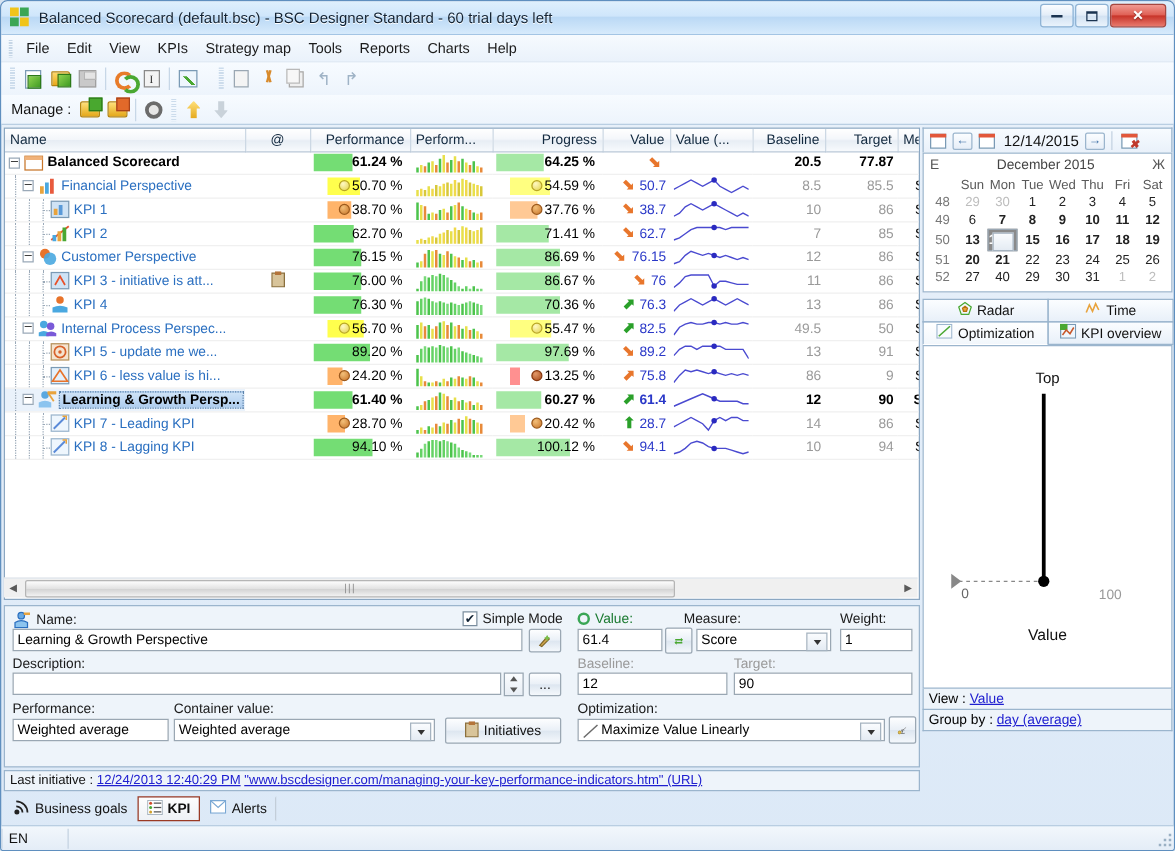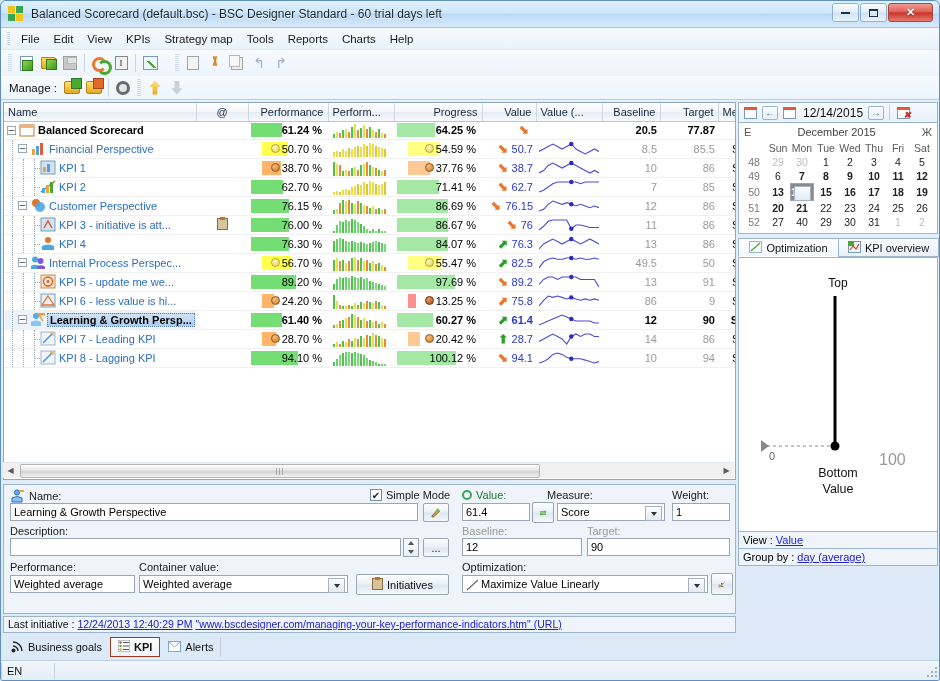--- a/index.html
+++ b/index.html
@@ -823,21 +823,21 @@
                     <span style="height:10px;background:#64d264"></span>
                     <span style="height:11px;background:#7ada7a"></span>
                     <span style="height:10px;background:#4cc44c"></span>
                     <span style="height:9px;background:#64d264"></span>
                     <span style="height:8px;background:#7ada7a"></span>
                   </div>
                 </td>
                 <td>
                   <div class="barcell">
                     <span class="bar" style="left:0px;width:62.43119999999999%;background:#a5e8a5;"></span>
-                    <span class="bartext">84.07 %</span>
+                    <span class="bartext">70.36 %</span>
                   </div>
                 </td>
                 <td style="text-align: right;">
                   <div style="display:flex;align-items:center;justify-content:flex-end;gap:4px;">
                     <span><span class="trend t-up" style="display:inline-block;transform:rotate(-45deg)">➡</span></span>
                     <span class="num">76.3</span>
                   </div>
                 </td>
                 <td><span class="linechart"><svg width="60" height="15" viewBox="0 0 60 15">
                       <path d="M0.0 13.0 L4.6 8.0 L9.2 5.5 L13.8 3.0 L18.5 5.5 L23.1 8.0 L27.7 5.5 L32.3 3.0 L36.9 5.5 L41.5 8.0 L46.2 5.5 L50.8 3.0 L55.4 5.5 L60.0 8.0 " stroke="#4a4ad0" stroke-width="1.1" fill="none"></path>
@@ -1465,20 +1465,39 @@
                 <td class="">30</td>
                 <td class="">31</td>
                 <td class="out">1</td>
                 <td class="out">2</td>
               </tr>
             </tbody>
         </table>
       </div>
 
       <div style="margin-top:5px;">
+        <div class="rtabs">
+          <div class="rtab">
+            <span>
+              <svg width="12" height="12" viewBox="0 0 12 12">
+                  <polygon points="6,1 11,4.5 9,10.5 3,10.5 1,4.5" fill="none" stroke="#4aa832"></polygon>
+                  <polygon points="6,4 8,5.5 7.2,8 4.8,8 4,5.5" fill="#e8a33d" stroke="#b5730f"></polygon>
+                </svg>
+            </span>
+            <span>Radar</span>
+          </div>
+          <div class="rtab">
+            <span>
+              <svg width="13" height="12" viewBox="0 0 13 12">
+                  <path d="M1 9 L3.5 3 L6 8 L8.5 2 L11 7" stroke="#e8a33d" stroke-width="1.3" fill="none"></path>
+                </svg>
+            </span>
+            <span>Time</span>
+          </div>
+        </div>
         <div class="rtabs" style="margin-top:-1px;">
           <div class="rtab active">
             <span>
               <svg width="13" height="12" viewBox="0 0 13 12">
                   <rect x="0.5" y="0.5" width="12" height="11" fill="#f8fbfe" stroke="#9bb5cd"></rect>
                   <path d="M2 10 L11 2" stroke="#4aa832" stroke-width="1.3" fill="none"></path>
                 </svg>
             </span>
             <span>Optimization</span>
           </div>
@@ -1497,22 +1516,21 @@
 
       <div class="chart-box" style="height:275px;margin-top:0;">
         <div style="position:absolute;left:0;right:0;top:18px;text-align:center;font-size:12px;color:#111;">Top</div>
         <svg width="196" height="273" viewBox="0 0 196 273" style="display:block;">
           <line x1="96" y1="38" x2="96" y2="188" stroke="#000" stroke-width="3"></line>
           <circle cx="96" cy="188" r="4.5" fill="#000"></circle>
           <line x1="28" y1="188" x2="92" y2="188" stroke="#888" stroke-width="1" stroke-dasharray="3,3"></line>
           <polygon points="22,182 30,188 22,194" fill="#888"></polygon>
         </svg>
         <div style="position:absolute;left:30px;top:192px;font-size:11px;color:#666;">0</div>
-        <div style="position:absolute;left:140px;top:193px;font-size:16px;color:#999;">100</div>
-        <div style="position:absolute;left:0;right:0;top:208px;text-align:center;font-size:12.5px;color:#111;">Bottom</div>
+        <div style="position:absolute;left:140px;top:193px;font-size:11px;color:#999;">100</div>
         <div style="position:absolute;left:0;right:0;top:224px;text-align:center;font-size:12.5px;color:#111;">Value</div>
       </div>
 
       <div class="status">
         <span>View :</span>
         <a href="#">Value</a>
       </div>
       <div class="status">
         <span>Group by :</span>
         <a href="#">day (average)</a>

